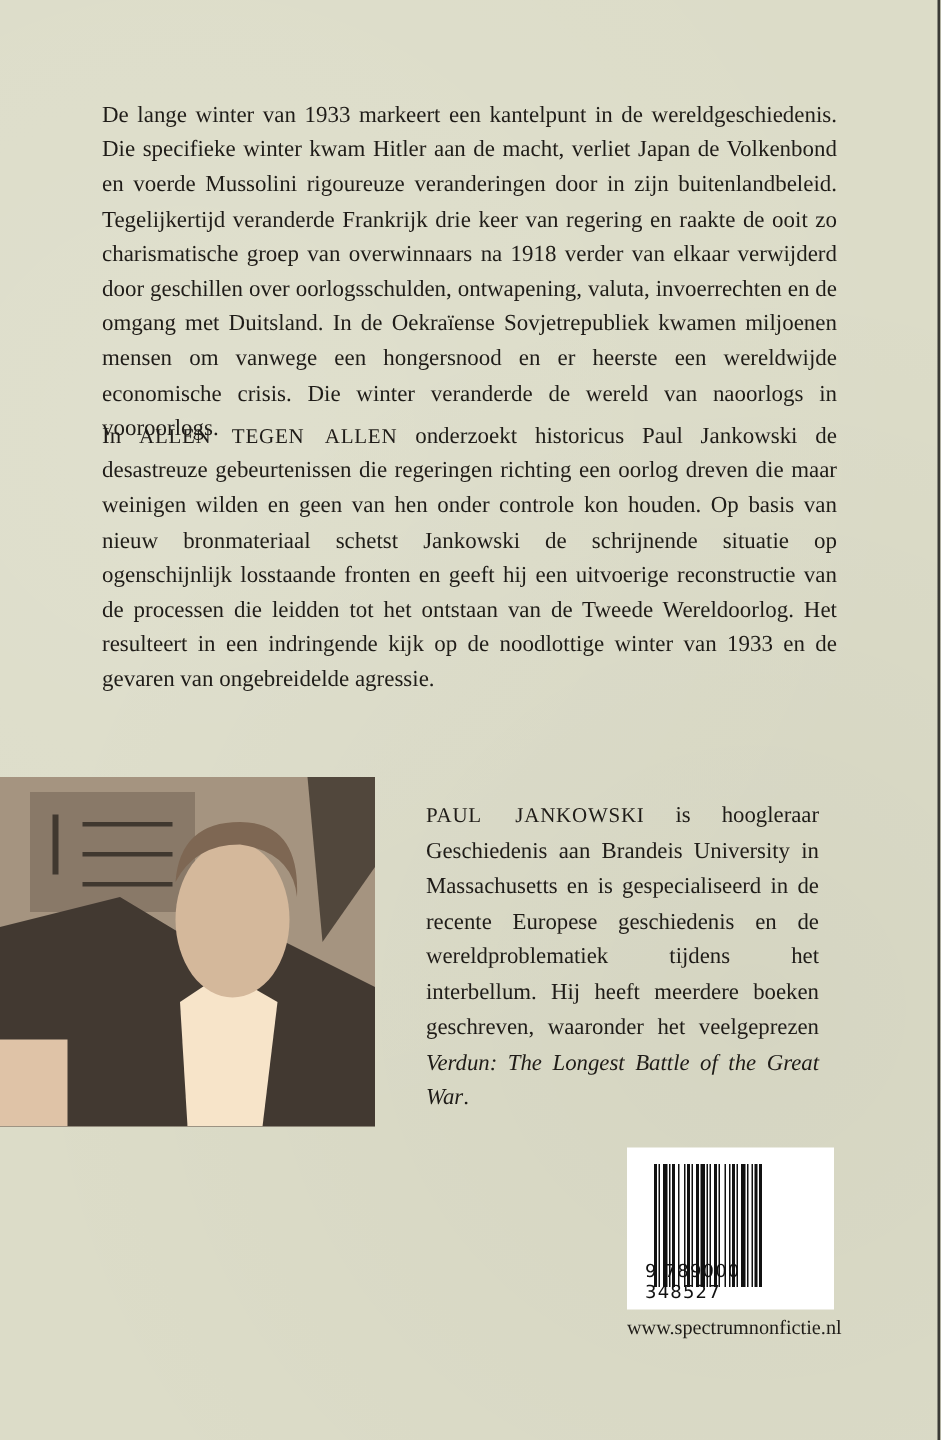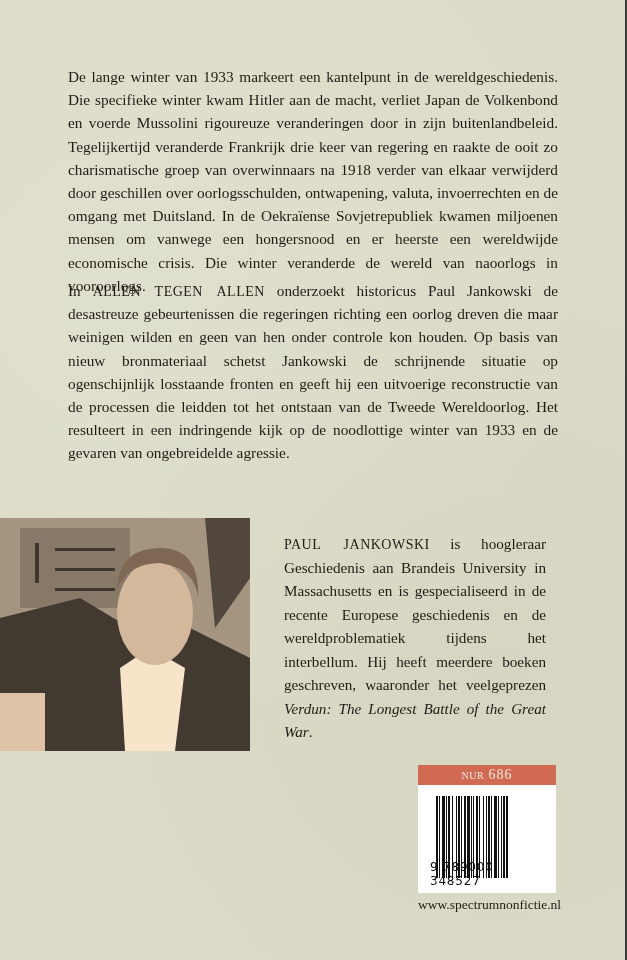--- a/index.html
+++ b/index.html
@@ -78,24 +78,20 @@
       <polygon points="120,150 150,130 185,150 175,233 125,233" fill="#e4d6c9"></polygon>
       <ellipse cx="155" cy="95" rx="38" ry="52" fill="#c9ab97"></ellipse>
       <path d="M117 70 Q120 30 160 30 Q200 30 198 80 Q195 50 160 45 Q130 45 117 70Z" fill="#7a5f4e"></path>
       <rect x="0" y="175" width="45" height="58" fill="#d2b6a3"></rect>
     </svg>
   </div>
 
   <p class="bio"><span class="sc">paul jankowski</span> <span>is hoogleraar Geschiedenis aan Brandeis University in Massachusetts en is gespecialiseerd in de recente Europese geschiedenis en de wereldproblematiek tijdens het interbellum. Hij heeft meerdere boeken geschreven, waaronder het veelgeprezen</span> <em>Verdun: The Longest Battle of the Great War</em><span>.</span></p>
 
   <div class="barcode-block">
-    <div class="nur">
-      <span class="sc">nur</span>
-      <span>686</span>
-    </div>
     <div class="barcode">
       <svg id="bars" viewBox="0 0 101 82" preserveAspectRatio="none">
           <rect x="0" y="0" width="2" height="82" fill="#111"></rect>
           <rect x="3" y="0" width="1" height="82" fill="#111"></rect>
           <rect x="6" y="0" width="3" height="82" fill="#111"></rect>
           <rect x="10" y="0" width="1" height="82" fill="#111"></rect>
           <rect x="12" y="0" width="2" height="82" fill="#111"></rect>
           <rect x="16" y="0" width="1" height="82" fill="#111"></rect>
           <rect x="20" y="0" width="1" height="82" fill="#111"></rect>
           <rect x="22" y="0" width="2" height="82" fill="#111"></rect>

